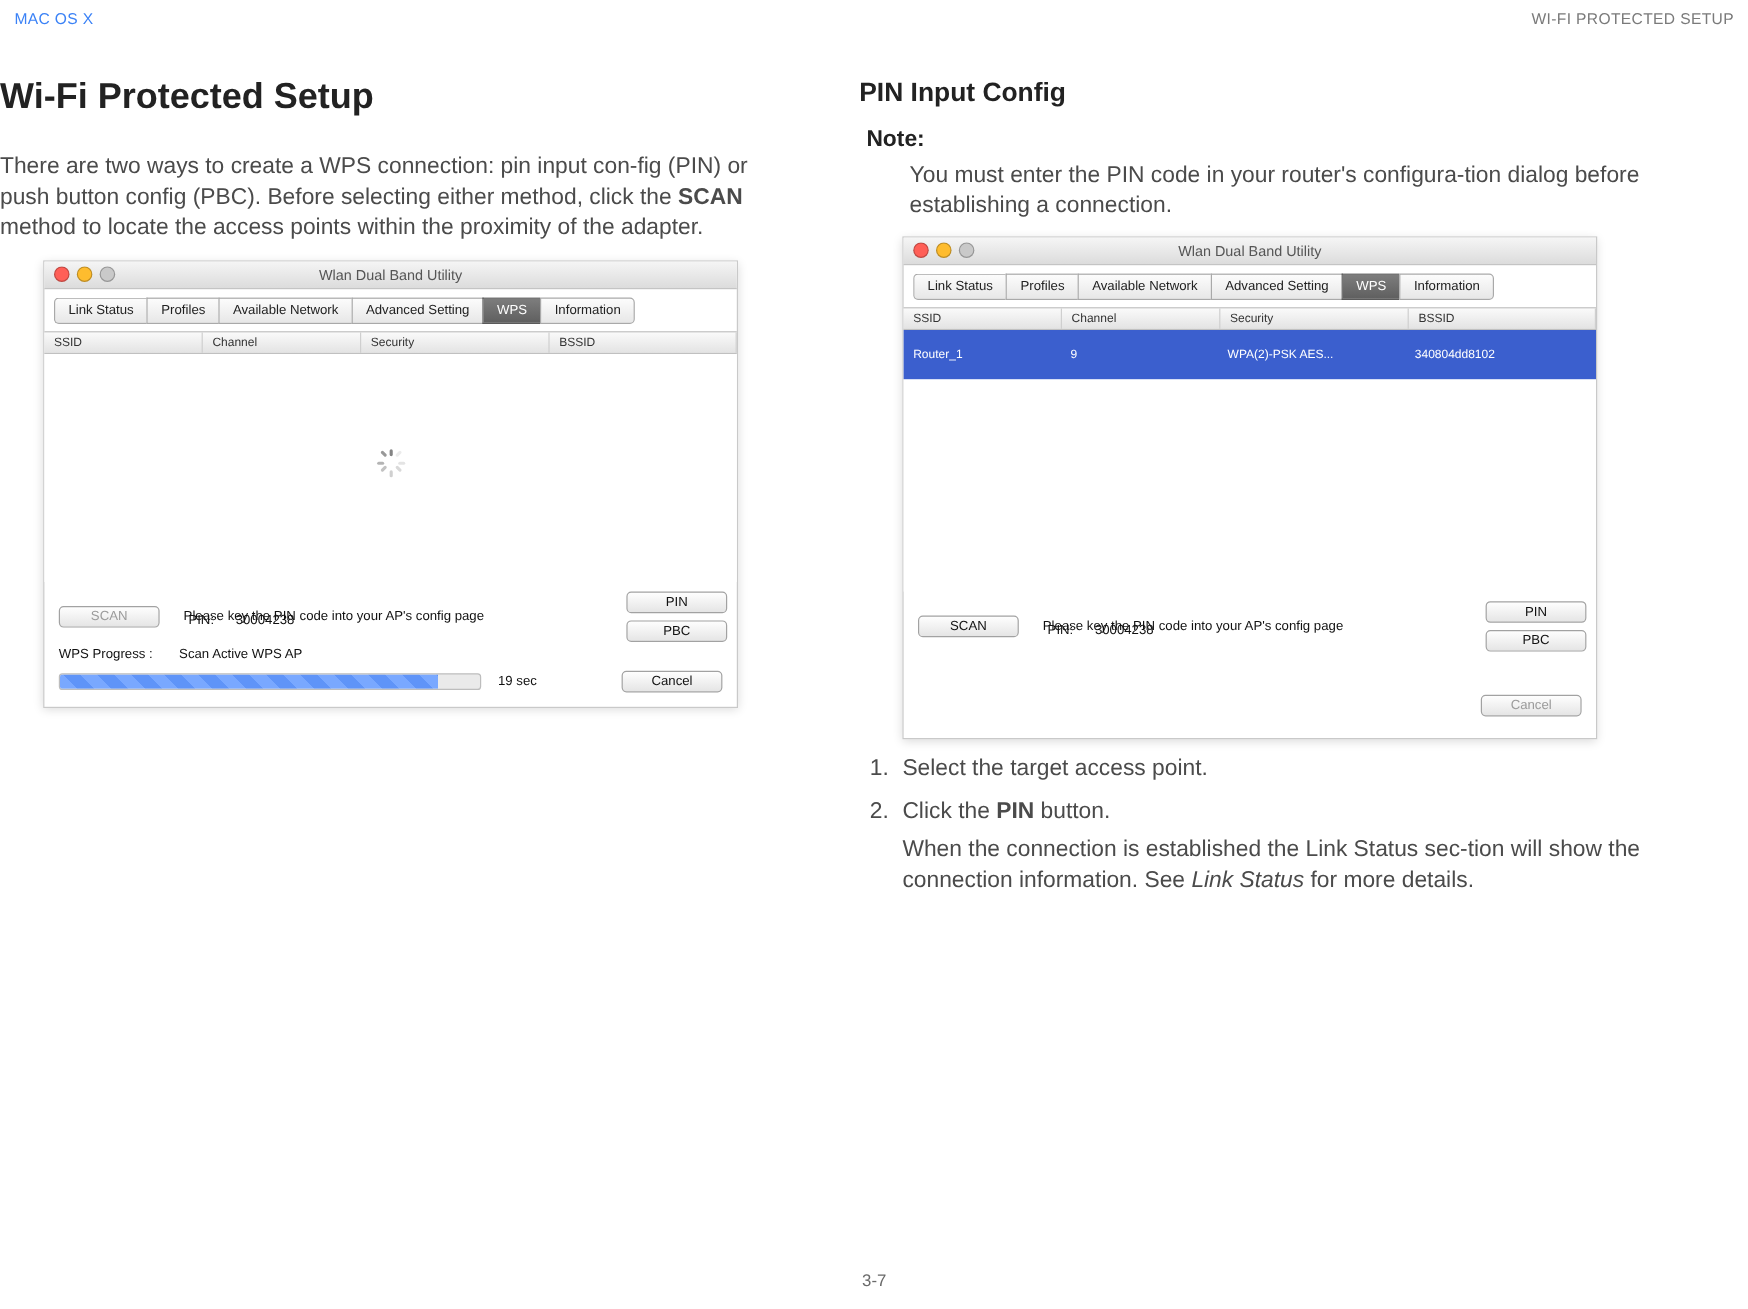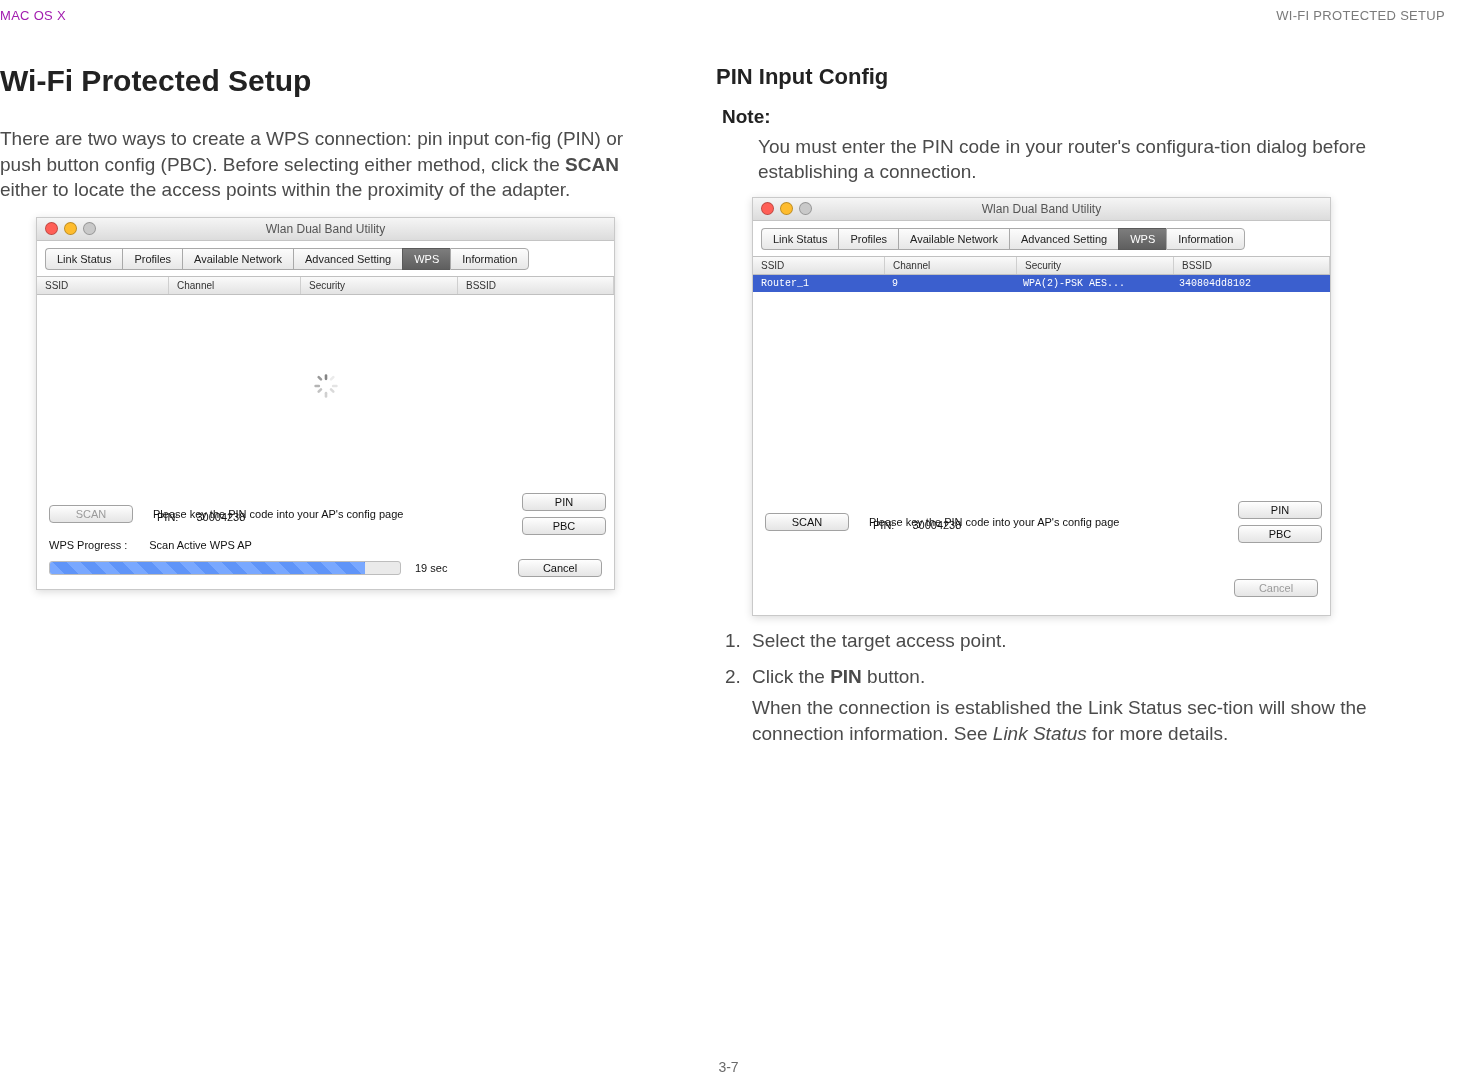--- a/index.html
+++ b/index.html
@@ -1,17 +1,17 @@
 <!DOCTYPE html>
 <html><head>
 <meta charset="utf-8">
 <style>
 html,body{margin:0;padding:0;font-family:Arial,Helvetica,sans-serif;color:#3a3a3a;background:#fff}
 .page{width:1457px;height:1091px;position:relative;box-sizing:border-box;padding:10px 40px 0 0}
-.rh-top{position:absolute;top:8px;left:0;font-size:13px;color:#a21caf;font-variant:small-caps;letter-spacing:.3px}
+.rh-top{position:absolute;top:8px;left:12px;font-size:13px;color:#3b82f6;font-variant:small-caps;letter-spacing:.3px}
 .rh-top-r{position:absolute;top:8px;right:12px;font-size:13px;color:#7a7a7a;font-variant:small-caps;letter-spacing:.3px}
 .cols{display:flex;gap:56px;padding-top:54px}
 .col{width:660px}
 h1{font-family:Verdana,Geneva,sans-serif;font-weight:700;font-size:30px;color:#222;margin:0 0 28px}
 h2{font-family:Verdana,Geneva,sans-serif;font-weight:700;font-size:22px;color:#222;margin:0 0 14px}
 p{font-size:19px;line-height:1.35;color:#4b4b4b;margin:0 0 12px}
 .note-lbl{font-weight:700;font-size:19px;color:#222;margin:0 0 4px 6px}
 .note-body{padding-left:42px}
 ol{font-size:19px;color:#4b4b4b;margin:12px 0 0 0;padding-left:30px}
 ol li{margin-bottom:10px;padding-left:6px;line-height:1.35}
@@ -26,21 +26,21 @@
 .tabs{display:flex;margin:7px 8px 6px;gap:0}
 .tab{flex:0 0 auto;padding:4px 11px;font-size:11px;background:linear-gradient(#fcfcfc,#e7e7e7);border:1px solid #a9a9a9;border-right:none;color:#222}
 .tab:first-child{border-radius:4px 0 0 4px}
 .tab:last-child{border-right:1px solid #a9a9a9;border-radius:0 4px 4px 0}
 .tab.active{background:linear-gradient(#7d7d7d,#5f5f5f);color:#fff;border-color:#5a5a5a}
 .thead{display:flex;background:linear-gradient(#fafafa,#e3e3e3);border-top:1px solid #c0c0c0;border-bottom:1px solid #c0c0c0;font-size:10px;color:#333}
 .thead .th{padding:3px 8px;border-right:1px solid #cfcfcf}
 .cssid{width:115px}.cchan{width:115px}.csec{width:140px}.cbssid{flex:1}
 .listarea{height:190px;background:#fff;position:relative}
 .listarea.lg{height:218px}
-.row{display:flex;font-size:10px;font-family:Liberation Mono, monospace;padding:2px 0}
+.row{display:flex;font-size:10px;font-family:Liberation Sans, sans-serif;padding:14px 0}
 .row .td{padding:1px 8px}
 .row.sel{background:#3b5fce;color:#fff}
 .spinner{position:absolute;left:50%;top:48%;width:26px;height:26px;transform:translate(-50%,-50%)}
 .spinner svg{width:26px;height:26px}
 .btm{padding:8px 12px 12px;font-size:11px;color:#111}
 .btmrow{display:flex;align-items:center;margin-bottom:6px}
 .macbtn{display:inline-block;min-width:54px;text-align:center;font-size:11px;padding:2px 14px;border:1px solid #a2a2a2;border-radius:4px;background:linear-gradient(#fefefe,#e5e5e5);color:#111}
 .macbtn.dis{color:#9b9b9b}
 .rcol{margin-left:auto;width:80px;display:flex;flex-direction:column;gap:6px}
 .pin{font-family:Liberation Sans, sans-serif}
@@ -54,21 +54,21 @@
 <div class="page">
 
 <div class="rh-top">MAC OS X</div>
 <div class="rh-top-r">WI-FI PROTECTED SETUP</div>
 
 <div class="cols">
 
   <div class="col">
     <h1>Wi-Fi Protected Setup</h1>
     <p>
-      <span>There are two ways to create a WPS connection: pin input con-fig (PIN) or push button config (PBC). Before selecting either method, click the </span><strong>SCAN</strong><span> either to locate the access points within the proximity of the adapter.</span>
+      <span>There are two ways to create a WPS connection: pin input con-fig (PIN) or push button config (PBC). Before selecting either method, click the </span><strong>SCAN</strong><span> method to locate the access points within the proximity of the adapter.</span>
     </p>
 
     <div class="macwin">
       <div class="titlebar">
         <div class="tl-btns">
           <span class="tl-btn tl-red"></span>
           <span class="tl-btn tl-yel"></span>
           <span class="tl-btn tl-grn"></span>
         </div>
         <span>Wlan Dual Band Utility</span>

